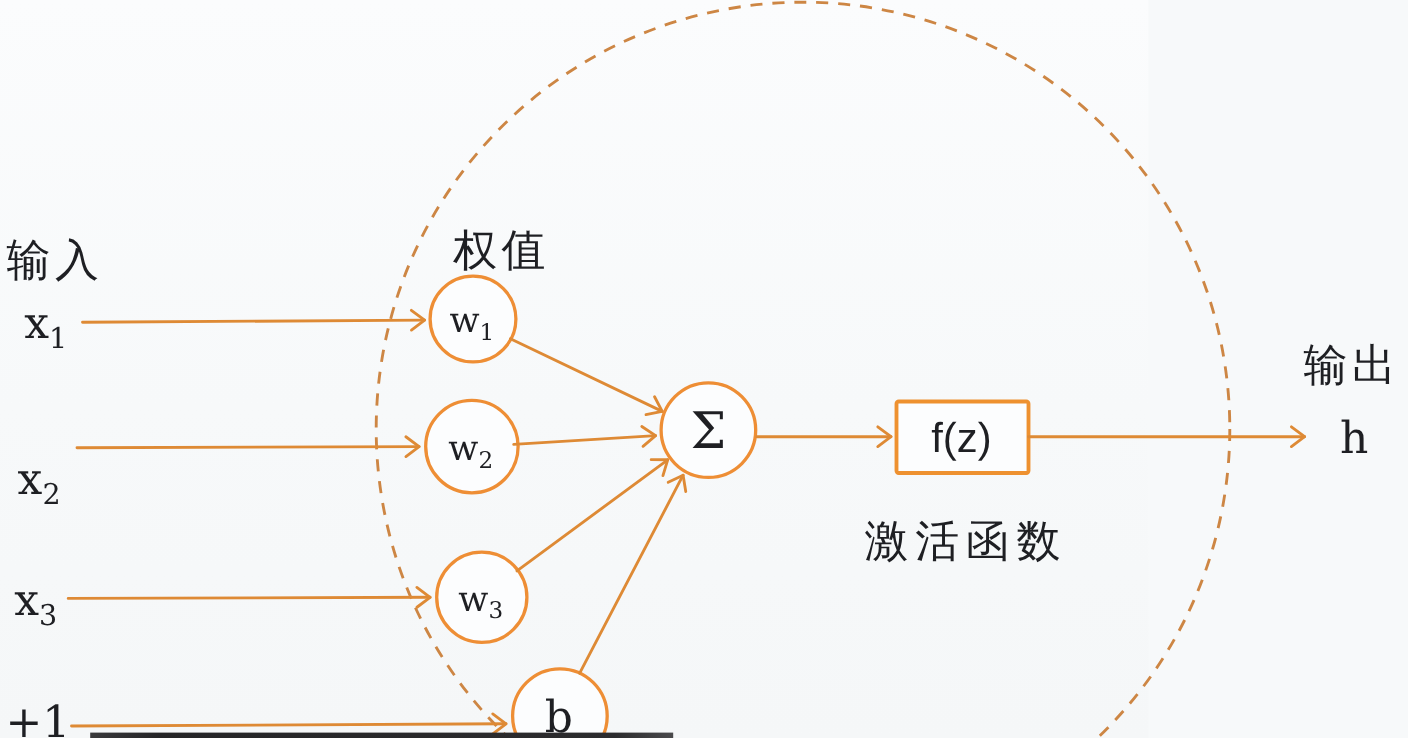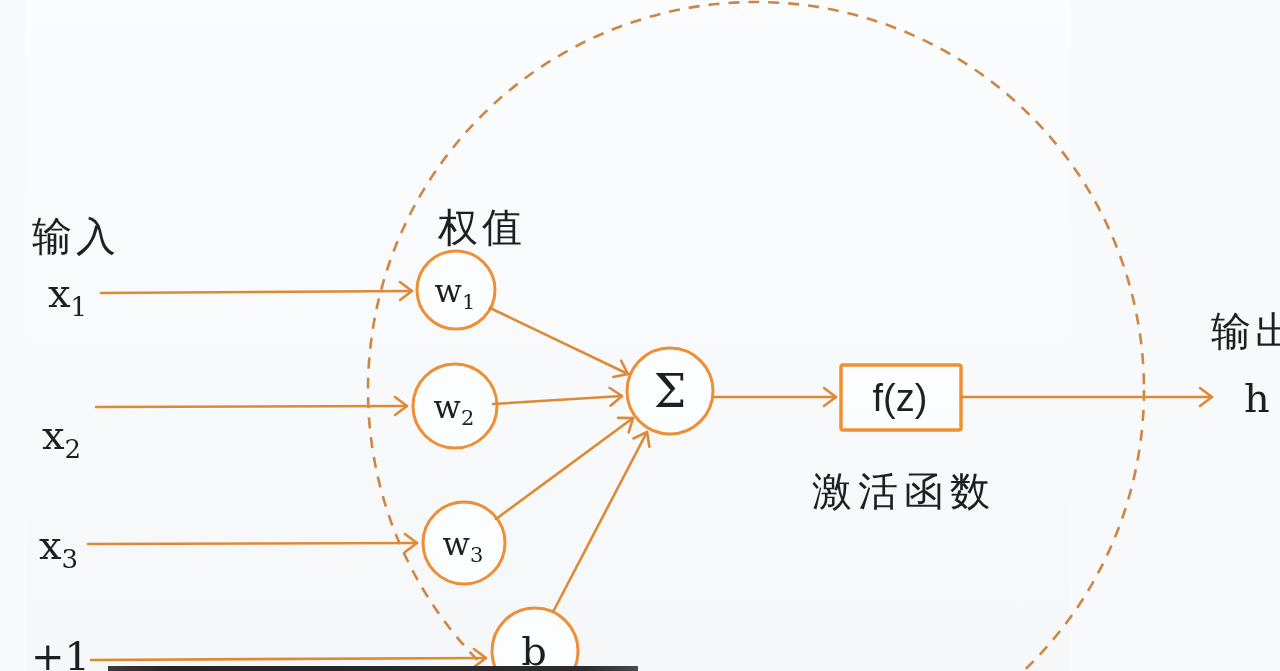--- a/index.html
+++ b/index.html
@@ -2,21 +2,21 @@
 <html><head>
 <meta charset="utf-8">
 <style>
   html,body{margin:0;padding:0;}
   body{
     width:1280px;height:671px;overflow:hidden;
     background:#f7f9fa;
     font-family:"Liberation Sans", sans-serif;
   }
   .stage{position:relative;width:1044px;height:671px;
-    background:linear-gradient(180deg,#fbfcfd 0%,#f7f9fa 55%,#f5f7f8 100%);margin-left:26px;}
+    background:linear-gradient(180deg,#fbfcfd 0%,#f7f9fa 55%,#f5f7f8 100%);}
   svg{display:block;}
   text{fill:#1e1f23;}
   .cjk{font-family:"Liberation Sans","DejaVu Sans",sans-serif;font-size:40px;letter-spacing:4px;}
   .cjk-caption{font-family:"Liberation Sans","DejaVu Sans",sans-serif;font-size:40px;letter-spacing:6px;}
   .math{font-family:"DejaVu Serif","Liberation Serif",serif;font-size:40px;}
   .math-sub{font-size:26px;}
   .wlabel{font-family:"DejaVu Serif","Liberation Serif",serif;font-size:32px;}
   .wlabel-sub{font-size:21px;}
   .sigma{font-family:"DejaVu Serif","Liberation Serif",serif;font-size:46px;}
   .fz{font-family:"Liberation Sans","DejaVu Sans",sans-serif;font-size:38px;}

